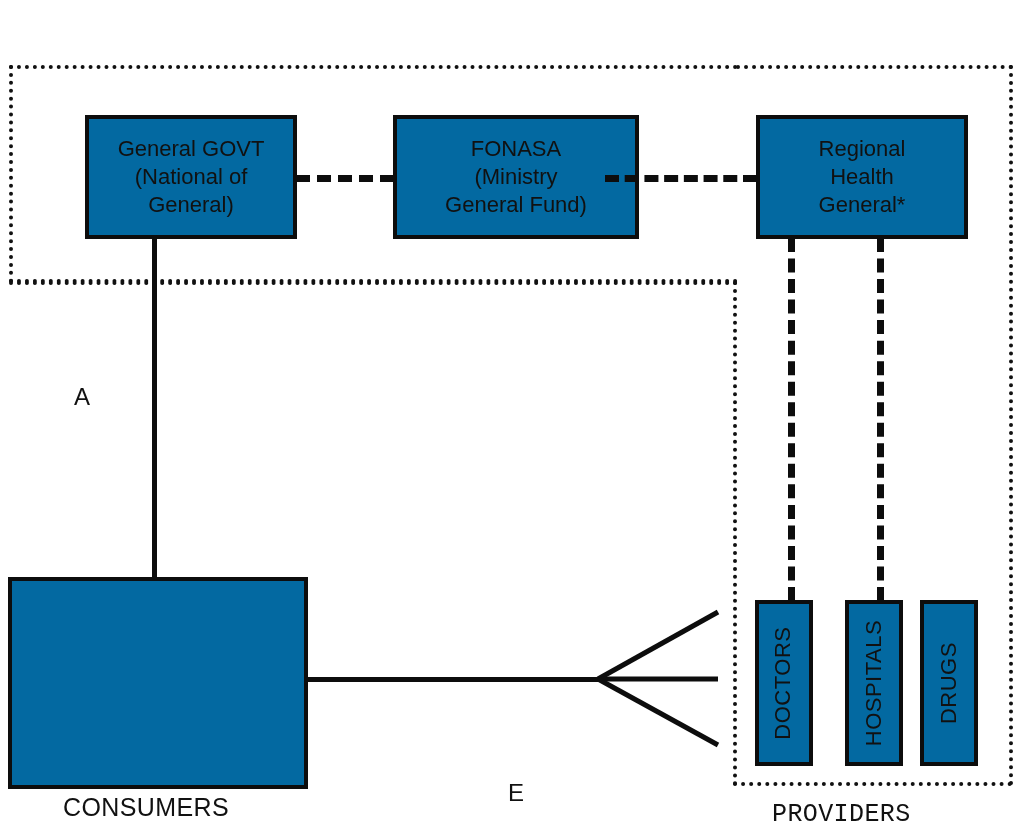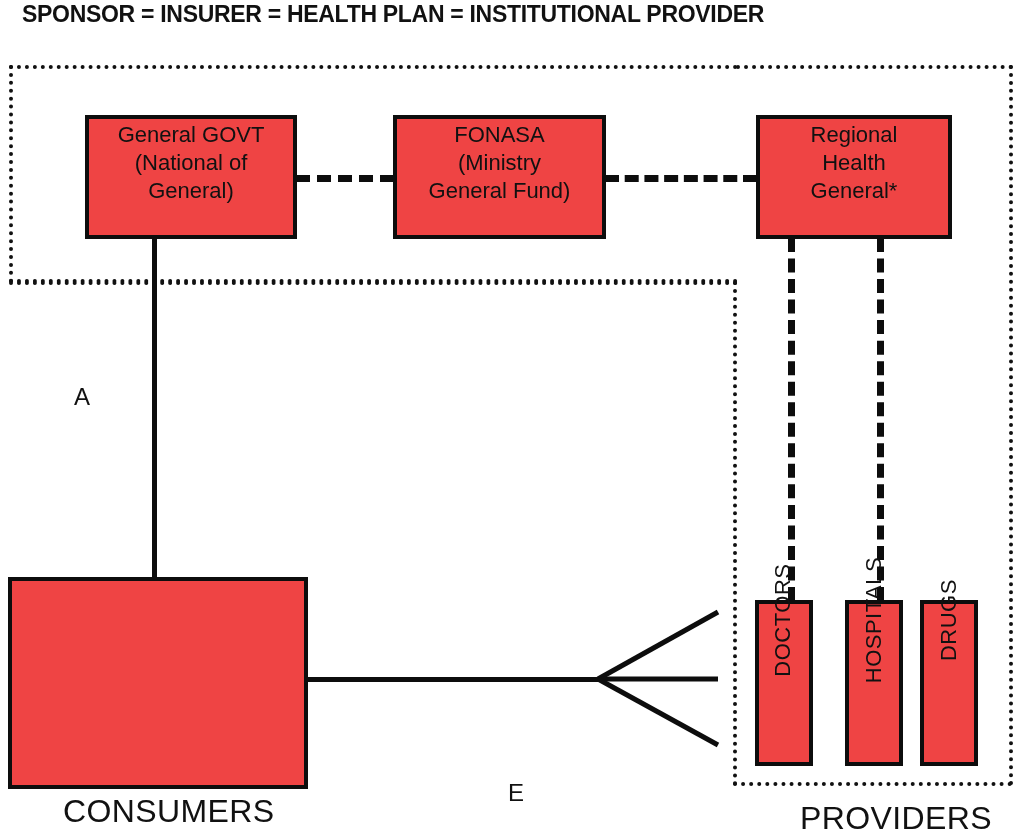--- a/index.html
+++ b/index.html
@@ -46,23 +46,23 @@
   }
   .dot-right {
     border-right: 4px dotted #111;
   }
 
   
   .node-box {
     position: absolute;
     box-sizing: border-box;
     border: 4px solid #0d0d0d;
-    background: #ef4444;
+    background: #0369a1;
     display: flex;
-    align-items: flex-start;
+    align-items: center;
     justify-content: center;
     text-align: center;
     font-size: 22px;
     line-height: 1.28;
     color: #111;
     padding: 2px 4px;
   }
   .node-box.plain {
     border-width: 4px;
   }
@@ -103,69 +103,68 @@
 
   
   .free-label {
     position: absolute;
     font-size: 24px;
     color: #111;
     white-space: nowrap;
   }
   .caption {
     position: absolute;
-    font-size: 32px;
+    font-size: 25px;
     color: #111;
     white-space: nowrap;
     letter-spacing: 0.4px;
   }
 
   
   #fan-svg {
     position: absolute;
     left: 0;
     top: 0;
     width: 1024px;
     height: 837px;
     pointer-events: none;
   }
 </style>
 </head>
 <body>
 
 <div id="stage">
 
-  <div class="title">SPONSOR = INSURER = HEALTH PLAN = INSTITUTIONAL PROVIDER</div>
 
   <div class="dotted-region dot-top dot-left dot-bottom" style="left:9px; top:65px; width:729px; height:218px;"></div>
 
   <div class="dotted-region dot-top" style="left:736px; top:65px; width:277px; height:0px;"></div>
   <div class="dotted-region dot-right" style="left:1008px; top:65px; width:5px; height:721px;"></div>
 
   <div class="dotted-region dot-top" style="left:9px; top:281px; width:729px; height:0px;"></div>
 
   <div class="dotted-region dot-left dot-bottom" style="left:733px; top:281px; width:279px; height:505px;"></div>
 
   <div class="node-box plain" style="left:85px; top:115px; width:212px; height:124px;">
     <div>
       <span>General GOVT</span><br>
       <span>(National of</span><br>
       <span>General)</span>
     </div>
   </div>
 
-  <div class="node-box plain" style="left:393px; top:115px; width:213px; height:124px;">
+  <div class="node-box plain" style="left:393px; top:115px; width:246px; height:124px;">
     <div>
       <span>FONASA</span><br>
       <span>(Ministry</span><br>
       <span>General Fund)</span>
     </div>
   </div>
 
-  <div class="node-box plain" style="left:756px; top:115px; width:196px; height:124px;">
+  <div class="node-box plain" style="left:756px; top:115px; width:212px; height:124px;">
     <div>
       <span>Regional</span><br>
       <span>Health</span><br>
       <span>General*</span>
     </div>
   </div>
 
   <div class="dashed-h" style="left:296px; top:175px; width:98px;"></div>
   <div class="dashed-h" style="left:605px; top:175px; width:152px;"></div>
 
@@ -194,15 +193,15 @@
   </div>
 
   <div class="node-box provider-box" style="left:845px; top:600px; width:58px; height:166px;">
     <span class="vtext">HOSPITALS</span>
   </div>
 
   <div class="node-box provider-box" style="left:920px; top:600px; width:58px; height:166px;">
     <span class="vtext">DRUGS</span>
   </div>
 
-  <div class="caption" style="left:800px; top:800px;">PROVIDERS</div>
+  <div class="caption" style="left:772px; top:800px;font-family:Liberation Mono, monospace;">PROVIDERS</div>
 
 </div>
 
 </body></html>

